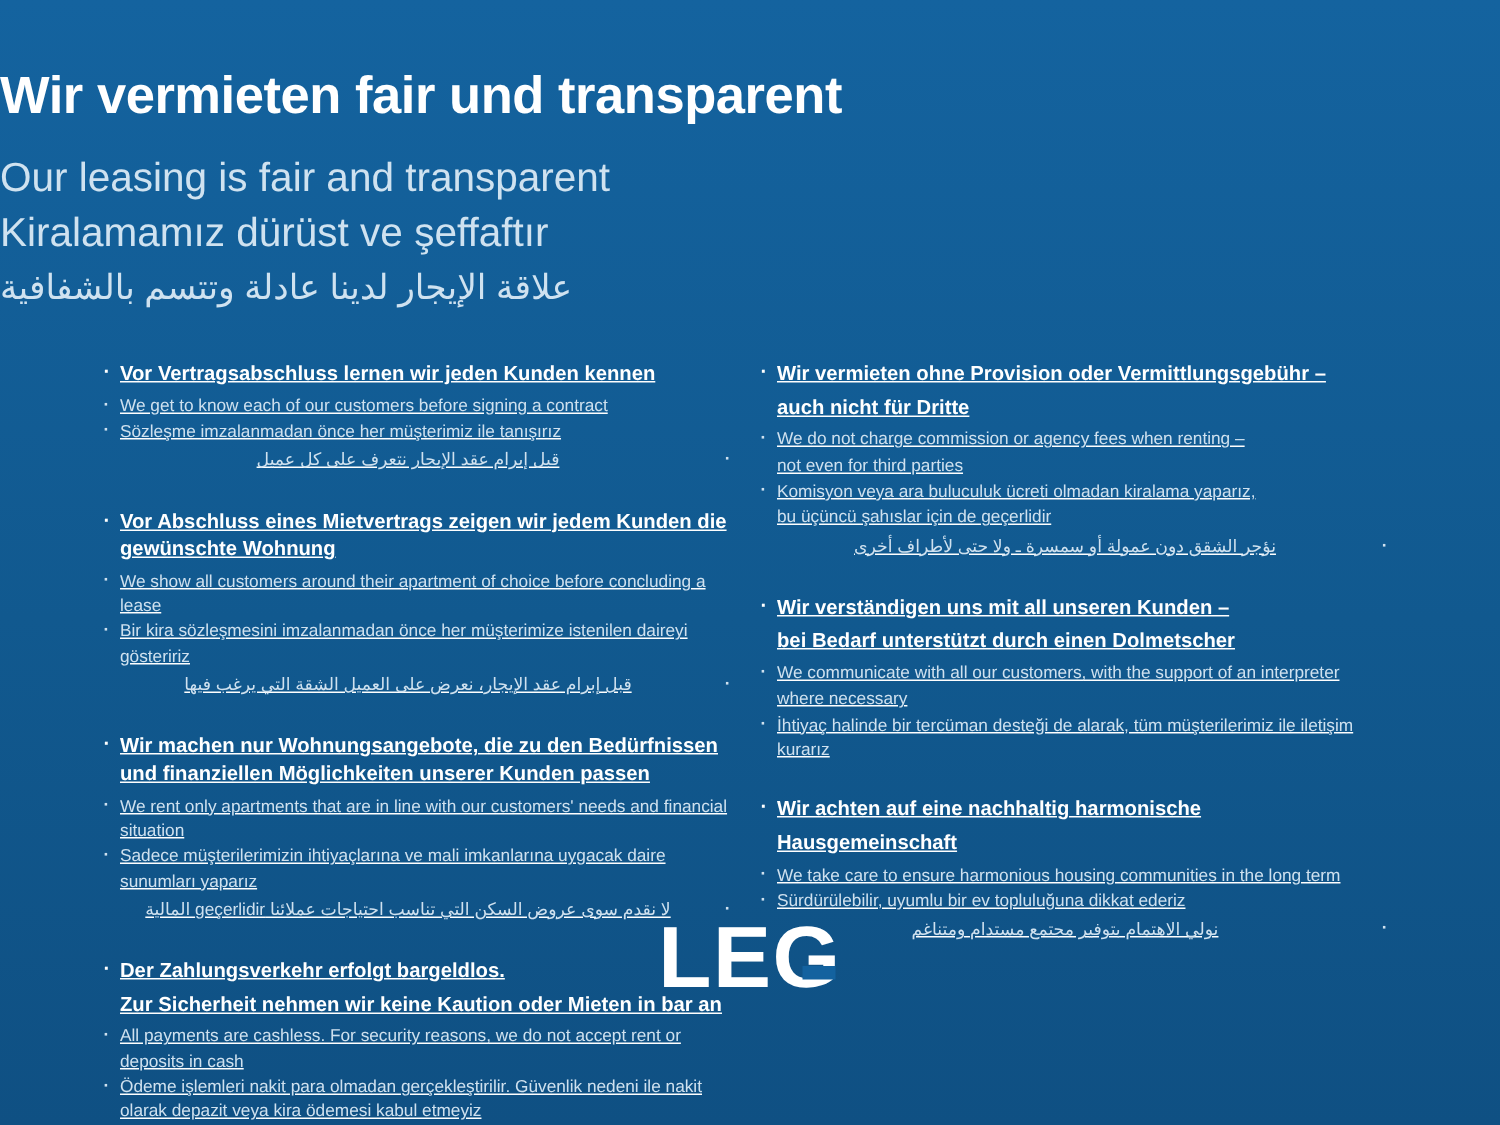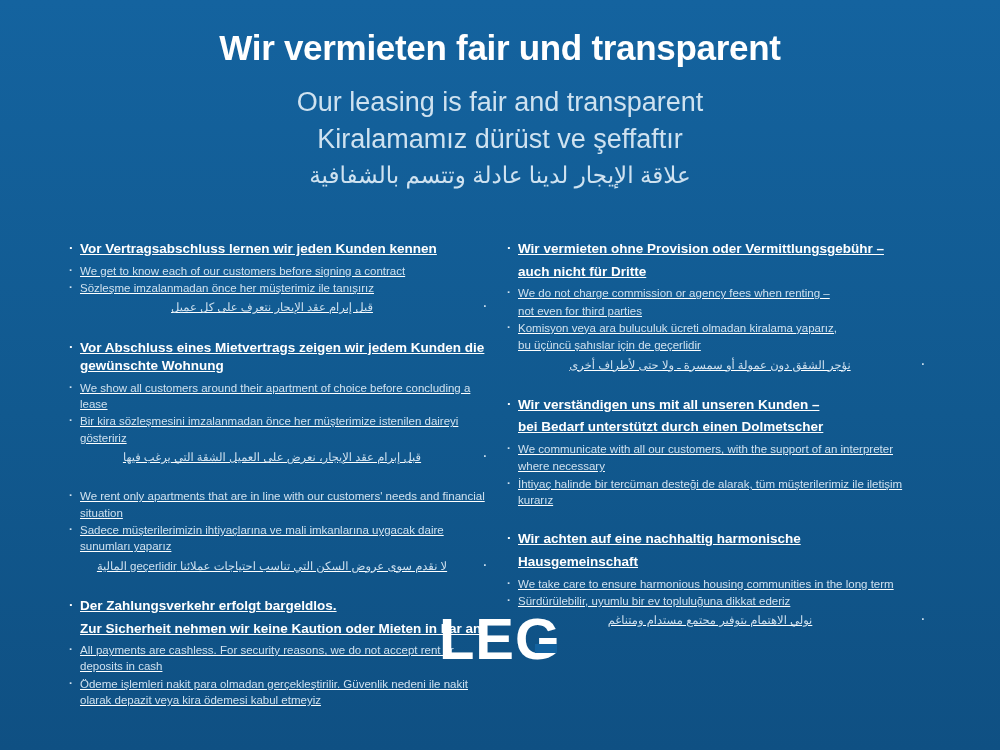--- a/index.html
+++ b/index.html
@@ -17,22 +17,22 @@
   }
   .page {
     width: 1000px;
     height: 750px;
     position: relative;
     background: linear-gradient(180deg, #14639f 0%, #11598f 55%, #0f5083 100%);
   }
 
   
   .headings {
-    padding-top: 28px;
-    text-align: center;
+    padding-top: 44px;
+    text-align: left;
   }
   .h-de {
     font-size: 35px;
     font-weight: bold;
     letter-spacing: -0.3px;
     color: #ffffff;
     line-height: 1.12;
   }
   .h-en {
     font-size: 27px;
@@ -187,20 +187,21 @@
       </div>
 
       <div class="block">
         <div class="line de">Vor Abschluss eines Mietvertrags zeigen wir jedem Kunden die gewünschte Wohnung</div>
         <div class="line en">We show all customers around their apartment of choice before concluding a lease</div>
         <div class="line tr">Bir kira sözleşmesini imzalanmadan önce her müşterimize istenilen daireyi gösteririz</div>
         <div class="line ar">قبل إبرام عقد الإيجار، نعرض على العميل الشقة التي يرغب فيها</div>
       </div>
 
       <div class="block">
+        <div class="line de">Wir machen nur Wohnungsangebote, die zu den Bedürfnissen und finanziellen Möglichkeiten unserer Kunden passen</div>
         <div class="line en">We rent only apartments that are in line with our customers' needs and financial situation</div>
         <div class="line tr">Sadece müşterilerimizin ihtiyaçlarına ve mali imkanlarına uygacak daire sunumları yaparız</div>
         <div class="line ar">لا نقدم سوى عروض السكن التي تناسب احتياجات عملائنا geçerlidir المالية</div>
       </div>
 
       <div class="block">
         <div class="line de">Der Zahlungsverkehr erfolgt bargeldlos.</div>
         <div class="line de nobullet">Zur Sicherheit nehmen wir keine Kaution oder Mieten in bar an</div>
         <div class="line en">All payments are cashless. For security reasons, we do not accept rent or deposits in cash</div>
         <div class="line tr">Ödeme işlemleri nakit para olmadan gerçekleştirilir. Güvenlik nedeni ile nakit olarak depazit veya kira ödemesi kabul etmeyiz</div>

